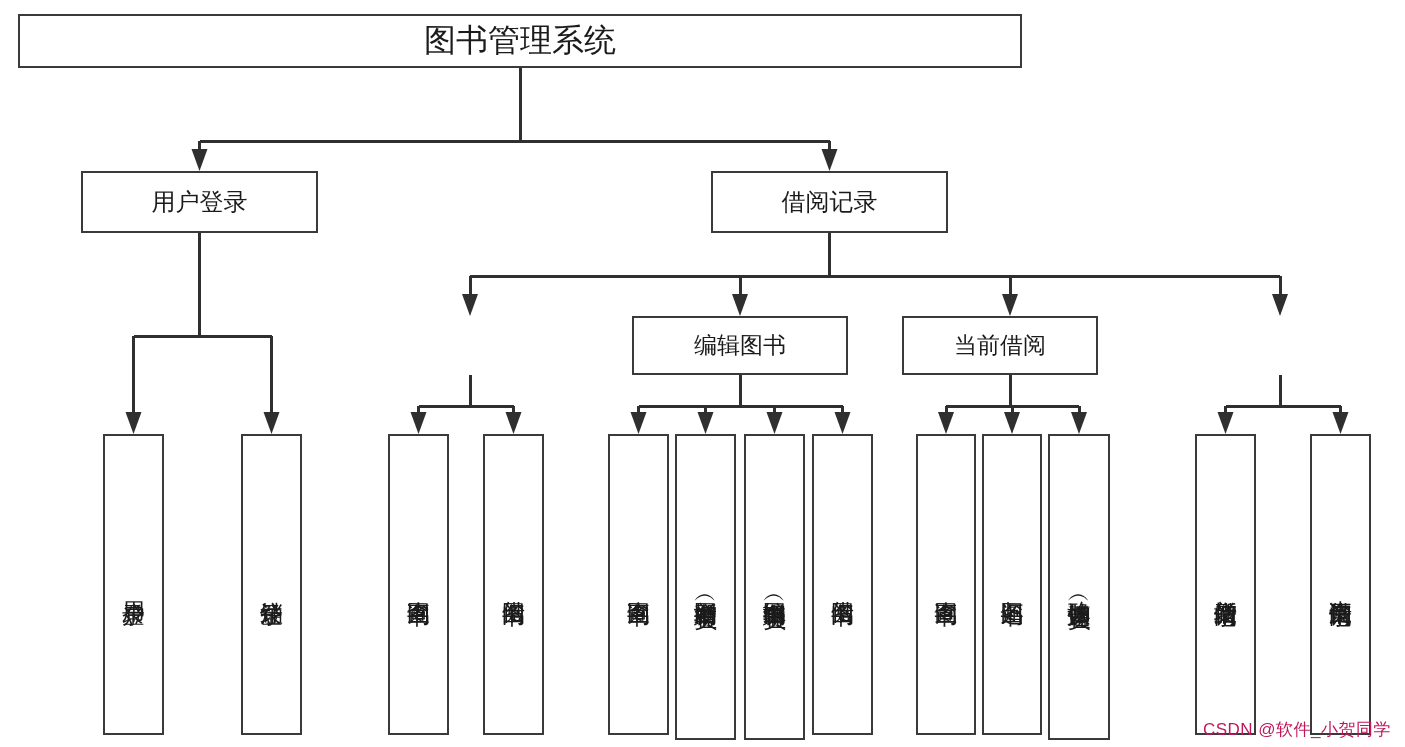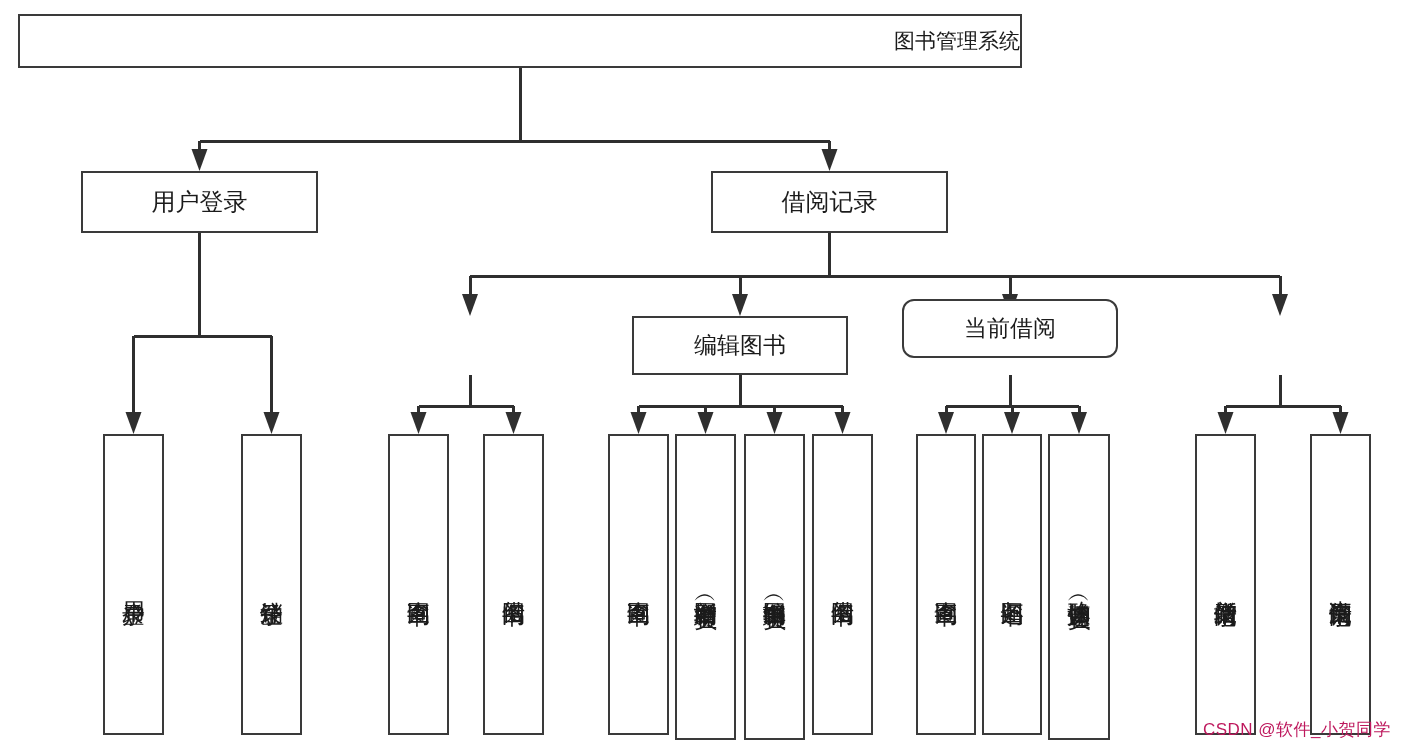--- a/index.html
+++ b/index.html
@@ -33,22 +33,21 @@
     background: #ffffff;
     color: #1b1b1b;
     display: flex;
     align-items: center;
     justify-content: center;
     text-align: center;
     line-height: 1.18;
     z-index: 2;
   }
   .node-root {
-    font-size: 21px;
-    justify-content: flex-end;
+    font-size: 32px;
   }
   .node-l1 {
     font-size: 24px;
   }
   .node-l2 {
     font-size: 23px;
   }
   .node-leaf {
     font-size: 23px;
     writing-mode: vertical-rl;
@@ -142,21 +141,21 @@
   <div class="node node-l1" style="left:81px; top:171px; width:237px; height:62px;">
     <span>用户登录</span>
   </div>
   <div class="node node-l1" style="left:711px; top:171px; width:237px; height:62px;">
     <span>借阅记录</span>
   </div>
 
   <div class="node node-l2" style="left:632px; top:316px; width:216px; height:59px;">
     <span>编辑图书</span>
   </div>
-  <div class="node node-l2" style="left:902px; top:299px; width:216px; height:59px;border-radius:12px;">
+  <div class="node node-l2" style="left:902px; top:316px; width:196px; height:59px;">
     <span>当前借阅</span>
   </div>
 
   <div class="node node-leaf" style="left:103px; top:434px; width:61px; height:301px;">
     <span class="leaf-text">用户登录</span>
   </div>
   <div class="node node-leaf" style="left:241px; top:434px; width:61px; height:301px;">
     <span class="leaf-text">注销登录</span>
   </div>
 

